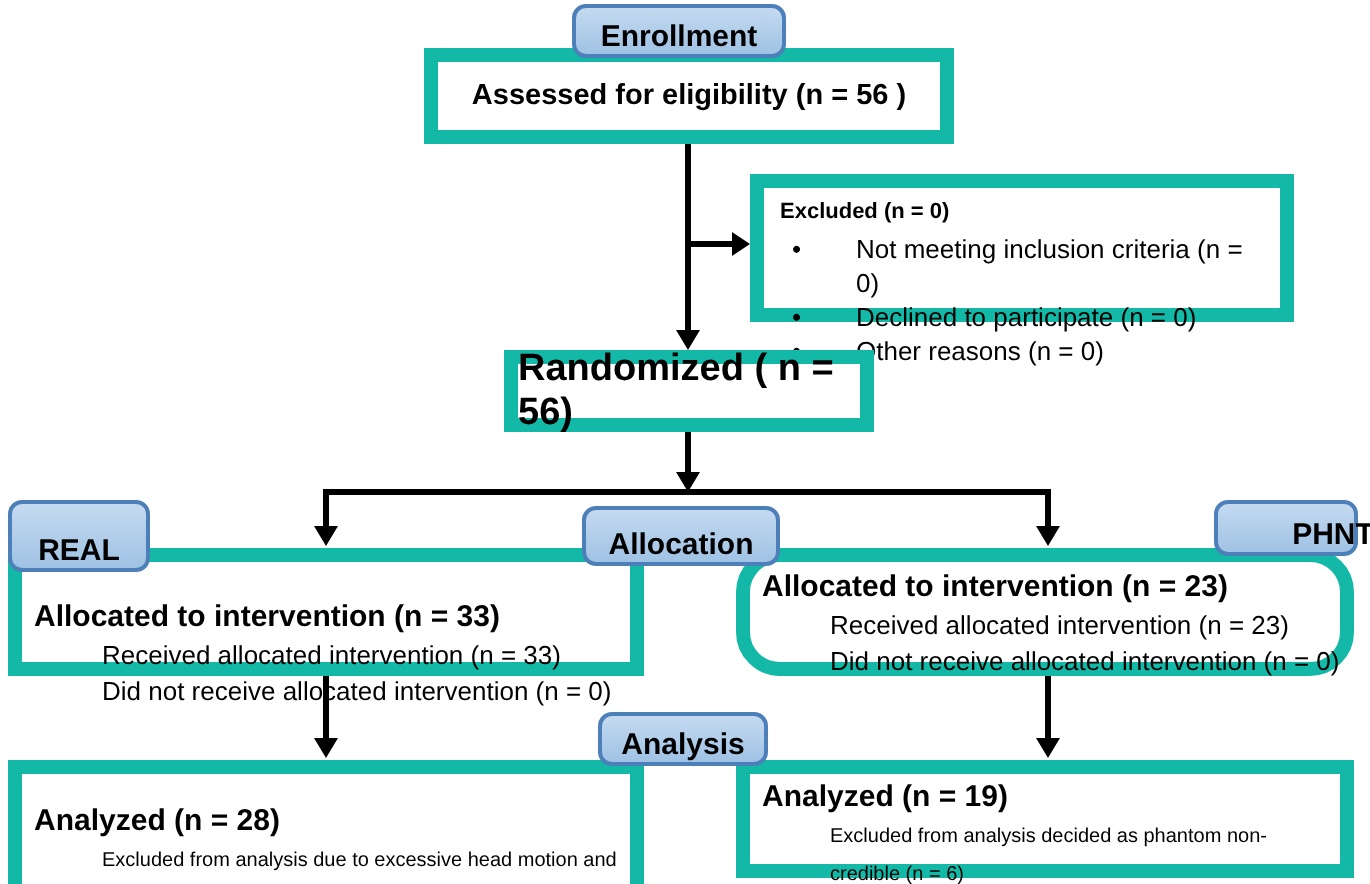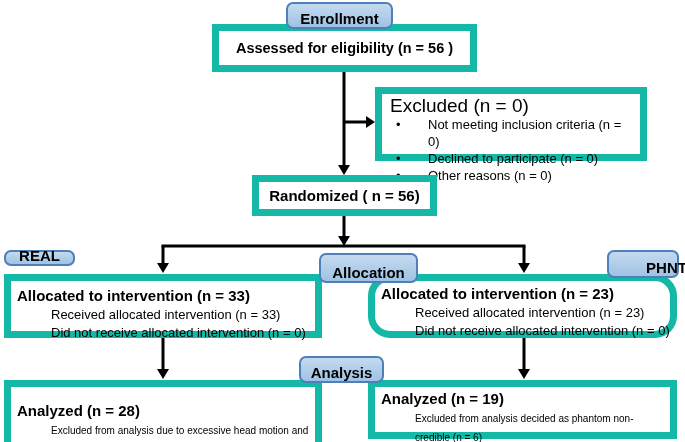--- a/index.html
+++ b/index.html
@@ -8,41 +8,41 @@
     font-family:"Liberation Sans",sans-serif;color:#000;overflow:hidden;
   }
   svg.connectors{position:absolute;left:0;top:0;z-index:1;}
   .box{
     position:absolute;background:#ffffff;border:7px solid #14b8a6;
     box-sizing:border-box;z-index:2;
   }
   .center-box{display:flex;align-items:center;justify-content:center;font-weight:bold;}
   .box-assessed{left:212px;top:24px;width:265px;height:48px;font-size:14.5px;}
   .box-excluded{left:375px;top:87px;width:272px;height:74px;padding:2px 4px 0 4px;}
-  .box-randomized{left:252px;top:175px;width:185px;height:41px;font-size:15px;}
-  .box-alloc-left{left:4px;top:274px;width:318px;height:64px;padding-top:5px;}
+  .box-randomized{left:252px;top:175px;width:185px;height:41px;font-size:19px;}
+  .box-alloc-left{left:4px;top:274px;width:318px;height:64px;padding-top:18px;}
   .box-alloc-right{left:368px;top:274px;width:309px;height:64px;padding-top:3px;border-radius:22px;}
   .box-analyzed-left{left:4px;top:380px;width:318px;height:71px;padding-top:14px;}
   .box-analyzed-right{left:368px;top:380px;width:309px;height:59px;padding-top:2px;}
   .box-title{font-weight:bold;font-size:15px;line-height:20px;padding-left:6px;white-space:nowrap;}
   .sub-line{font-size:13px;line-height:18px;padding-left:40px;white-space:nowrap;}
   .wrap-line{font-size:10px;line-height:19px;padding-left:40px;padding-right:4px;}
-  .ex-title{font-weight:normal;font-size:19px;line-height:20px;padding-left:4px;}
+  .ex-title{font-weight:bold;font-size:11px;line-height:20px;padding-left:4px;}
   .ex-item{position:relative;font-size:13px;line-height:17px;padding-left:42px;}
   .ex-item .bullet{position:absolute;left:10px;top:0;font-size:13px;}
   .stage-label{
     position:absolute;z-index:3;box-sizing:border-box;
     background:linear-gradient(#c4daf0,#9fc2e4);
     border:2px solid #4d80b8;border-radius:7px;
     display:flex;align-items:flex-end;justify-content:center;
     font-weight:bold;font-size:15px;
   }
   .lbl-enrollment{left:286px;top:2px;width:107px;height:27px;}
-  .lbl-real{left:4px;top:250px;width:71px;height:16px;}
-  .lbl-allocation{left:291px;top:253px;width:99px;height:30px;margin-left:28px;}
+  .lbl-real{left:4px;top:250px;width:71px;height:36px;}
+  .lbl-allocation{left:291px;top:253px;width:99px;height:30px;}
   .lbl-phnt{left:607px;top:250px;width:72px;height:28px;padding-left:47px;}
   .lbl-analysis{left:299px;top:356px;width:85px;height:27px;}
 </style>
 </head>
 <body>
 
 <div class="canvas">
 
   <svg class="connectors" width="685" height="442" viewBox="0 0 685 442">
     <g stroke="#000000" stroke-width="3" fill="#000000">

